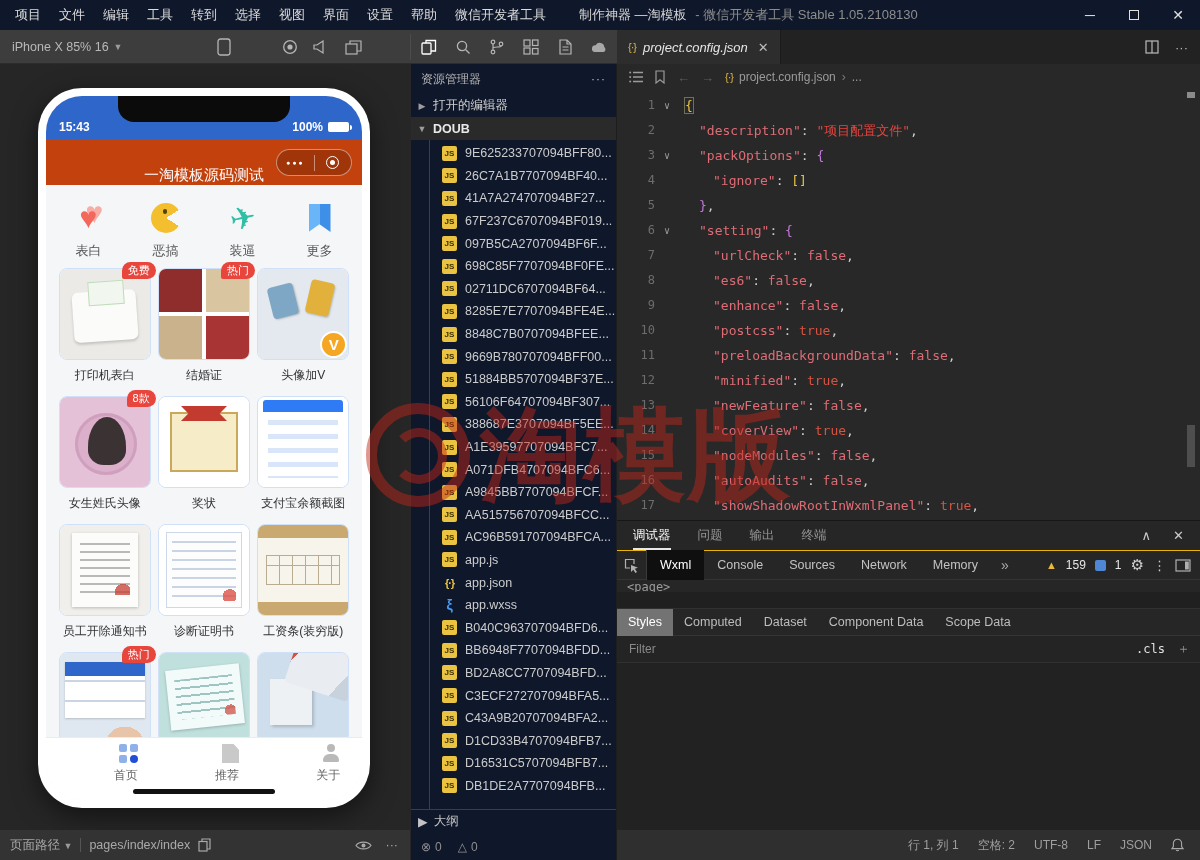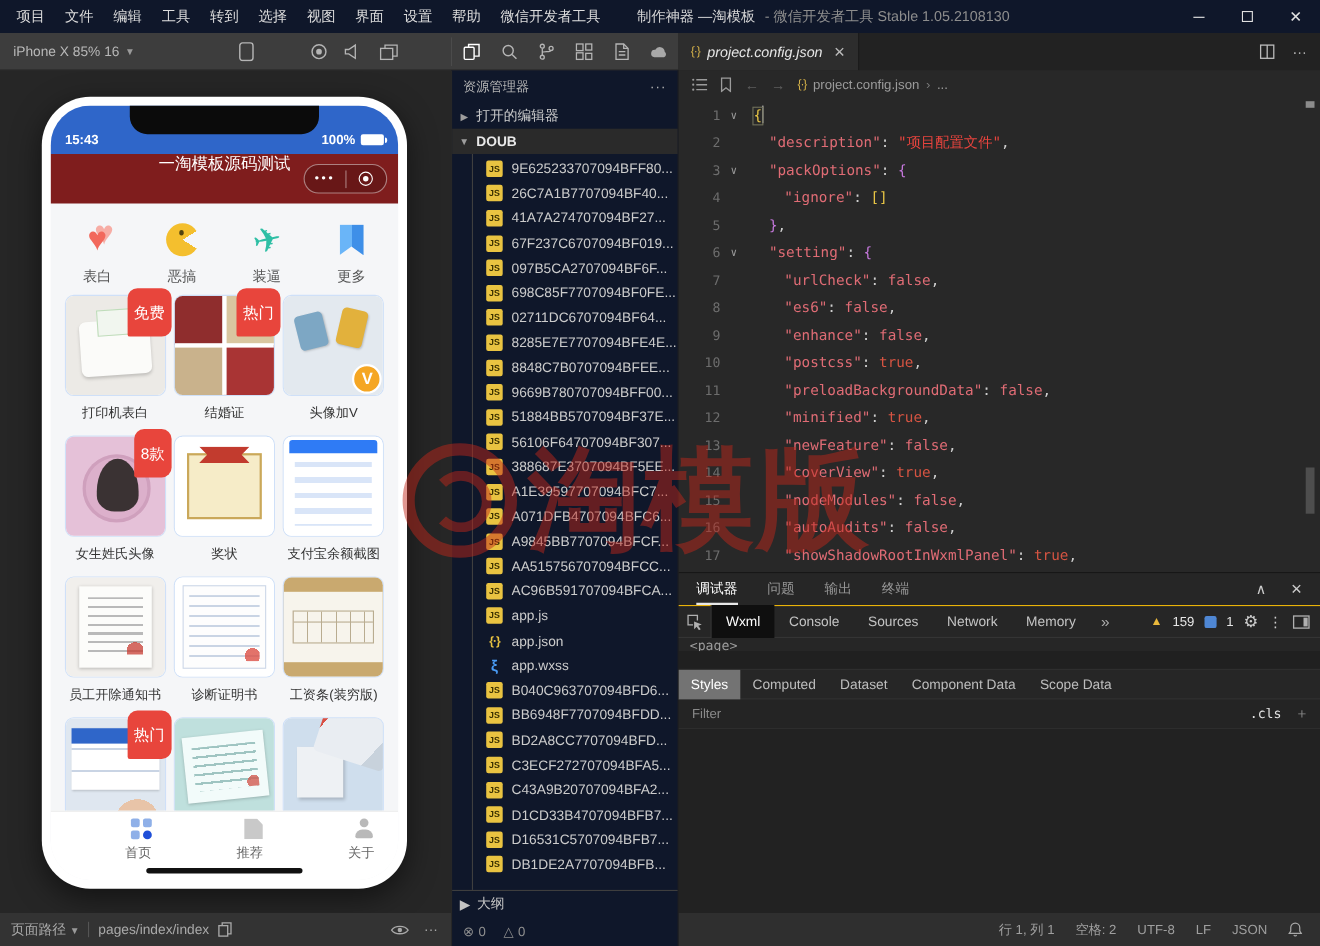--- a/index.html
+++ b/index.html
@@ -32,21 +32,21 @@
   .simarea{position:absolute;left:0;top:64px;width:410px;height:766px;background:#262626}
   .phone{position:absolute;left:38px;top:24px;width:332px;height:720px;background:#fff;border-radius:44px;
          padding:8px;box-shadow:0 8px 26px rgba(0,0,0,.5)}
   .screen{width:316px;height:704px;border-radius:36px;overflow:hidden;position:relative;background:#f5f6f8}
   .p-status{height:44px;background:#2f66c9;position:relative;display:flex;align-items:flex-end;
             justify-content:space-between;padding:0 13px 6px;color:#fff;font-size:12px;font-weight:bold}
   .notch{position:absolute;left:50%;transform:translateX(-50%);top:0;width:172px;height:26px;background:#0b0b0b;border-radius:0 0 16px 16px}
   .batt{display:flex;align-items:center;gap:5px;font-weight:bold}
   .batt-body{width:21px;height:10px;background:#fff;border-radius:2px;position:relative}
   .batt-body::after{content:"";position:absolute;right:-3px;top:2.5px;width:2px;height:5px;background:#fff;border-radius:0 2px 2px 0}
-  .p-nav{height:45px;background:#7f1d1d;display:flex;align-items:flex-start;justify-content:center;color:#fff;font-size:15px;position:relative}
+  .p-nav{height:45px;background:#c2410c;display:flex;align-items:flex-end;justify-content:center;color:#fff;font-size:15px;position:relative}
   .capsule{position:absolute;right:10px;top:9px;width:76px;height:27px;border:1px solid rgba(255,255,255,.45);
            background:rgba(0,0,0,.18);border-radius:14px;display:flex;align-items:center;color:#fff}
   .cap-dots{flex:1;text-align:center;font-size:7px;letter-spacing:2px}
   .cap-div{width:1px;height:16px;background:rgba(255,255,255,.45)}
   .cap-circle{flex:1;display:flex;justify-content:center}
   .ring{width:13px;height:13px;border:1.5px solid #fff;border-radius:50%;display:flex;align-items:center;justify-content:center}
   .ring i{width:5px;height:5px;background:#fff;border-radius:50%}
   .p-body{position:absolute;top:89px;left:0;right:0;bottom:0}
   .cat-row{display:flex;justify-content:space-around;padding:15px 4px 8px}
   .cat{display:flex;flex-direction:column;align-items:center;gap:6px;font-size:13px;color:#555;width:66px}
@@ -55,22 +55,22 @@
   .pac{width:30px;height:30px;border-radius:50%;position:relative;
        background:conic-gradient(#f4bf2e 0 58deg,transparent 58deg 122deg,#f4bf2e 122deg)}
   .pac::after{content:"";position:absolute;left:12px;top:6px;width:4.5px;height:4.5px;background:#51430f;border-radius:50%}
   .cat-plane{color:#2ebfa5;font-size:31px;line-height:1;display:inline-block;transform:rotate(-12deg)}
   .bmk{width:22px;height:28px;background:linear-gradient(90deg,#6ab5f8 50%,#3e8fe8 50%);
        clip-path:polygon(0 0,100% 0,100% 100%,50% 72%,0 100%)}
   .cards{display:grid;grid-template-columns:repeat(3,1fr);padding:0 9px;column-gap:0;row-gap:5px;justify-items:center}
   .card{display:flex;flex-direction:column;align-items:center;width:98px}
   .thumb{width:92px;height:92px;background:#fff;border:1px solid #cfe0f8;border-radius:8px;position:relative}
   .art{position:absolute;inset:0;border-radius:7px;overflow:hidden}
-  .badge{position:absolute;top:-7px;right:-6px;background:#e8453c;color:#fff;font-size:14px;line-height:1;
-         padding:15px 6px;border-radius:9px 9px 9px 2px;z-index:2;white-space:nowrap}
+  .badge{position:absolute;top:-7px;right:-6px;background:#e8453c;color:#fff;font-size:11px;line-height:1;
+         padding:3px 6px;border-radius:9px 9px 9px 2px;z-index:2;white-space:nowrap}
   .vbadge{position:absolute;right:1px;bottom:1px;width:27px;height:27px;border-radius:50%;background:#f5a623;
           border:2px solid #fff;color:#fff;font-weight:bold;font-size:15px;display:flex;align-items:center;justify-content:center;z-index:2}
   .clabel{margin:7px 0 8px;font-size:12px;color:#333;height:16px;white-space:nowrap}
   
   .art-printer{background:#eceae6}
   .art-printer::before{content:"";position:absolute;left:13px;top:22px;width:64px;height:50px;background:#fbfbf9;border-radius:6px;box-shadow:0 2px 3px rgba(0,0,0,.18);transform:rotate(-4deg)}
   .art-printer::after{content:"";position:absolute;left:28px;top:12px;width:34px;height:22px;background:#f1f6ef;border:1px solid #bfdcba;transform:rotate(-4deg)}
   .art-marriage{background:conic-gradient(#d9c6a0 0 90deg,#a93434 90deg 180deg,#c9b28c 180deg 270deg,#8f2d2d 270deg)}
   .art-marriage::before{content:"";position:absolute;left:50%;top:0;width:4px;height:100%;background:#fff;transform:translateX(-50%)}
   .art-marriage::after{content:"";position:absolute;top:50%;left:0;height:4px;width:100%;background:#fff;transform:translateY(-50%)}

